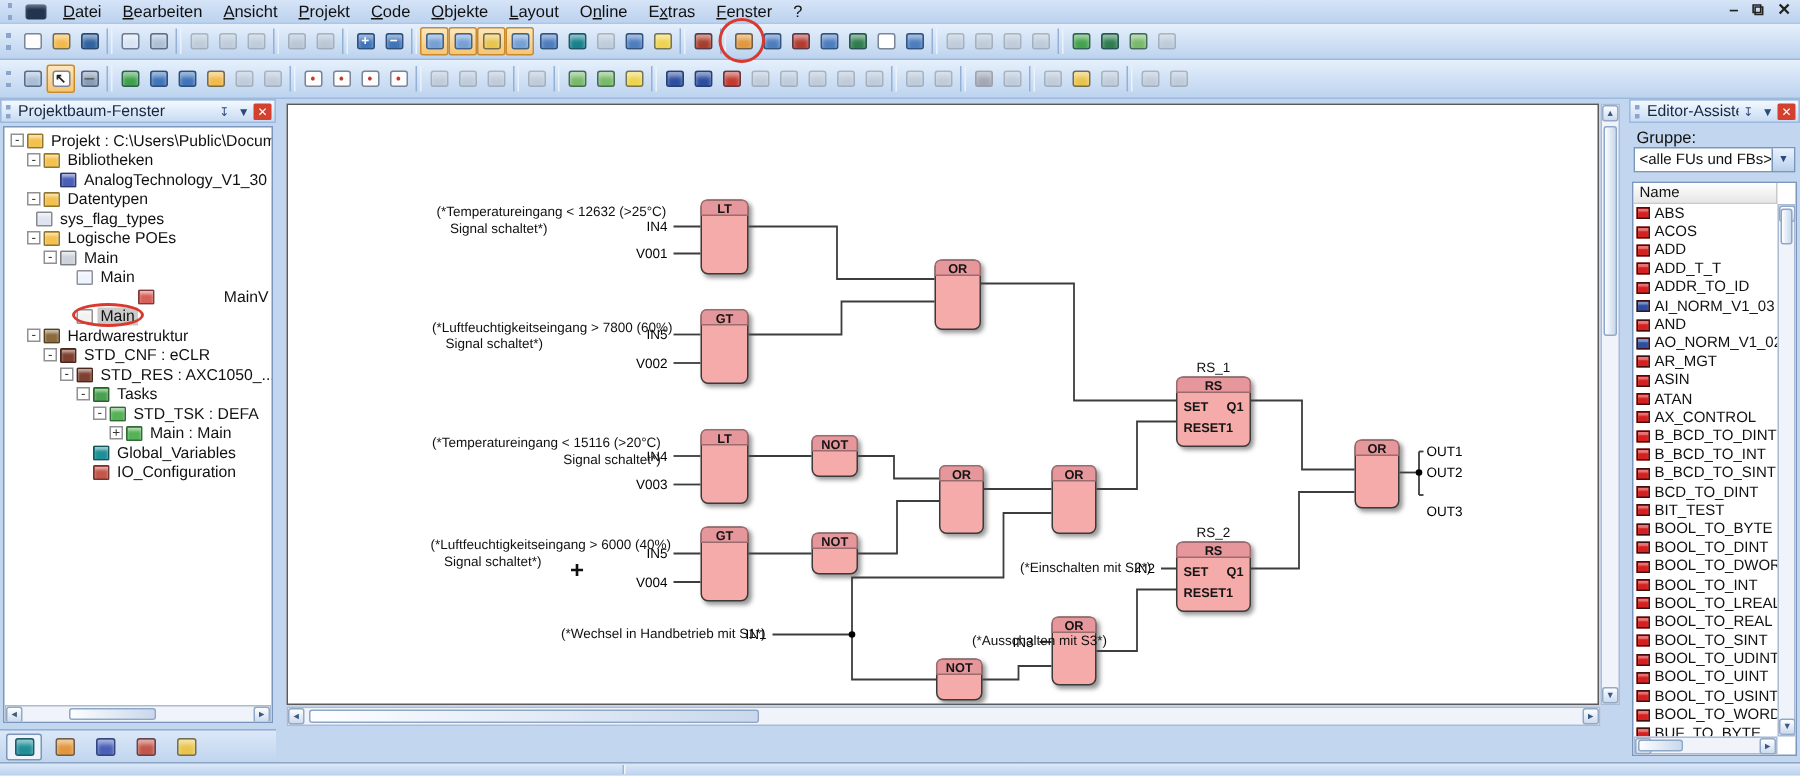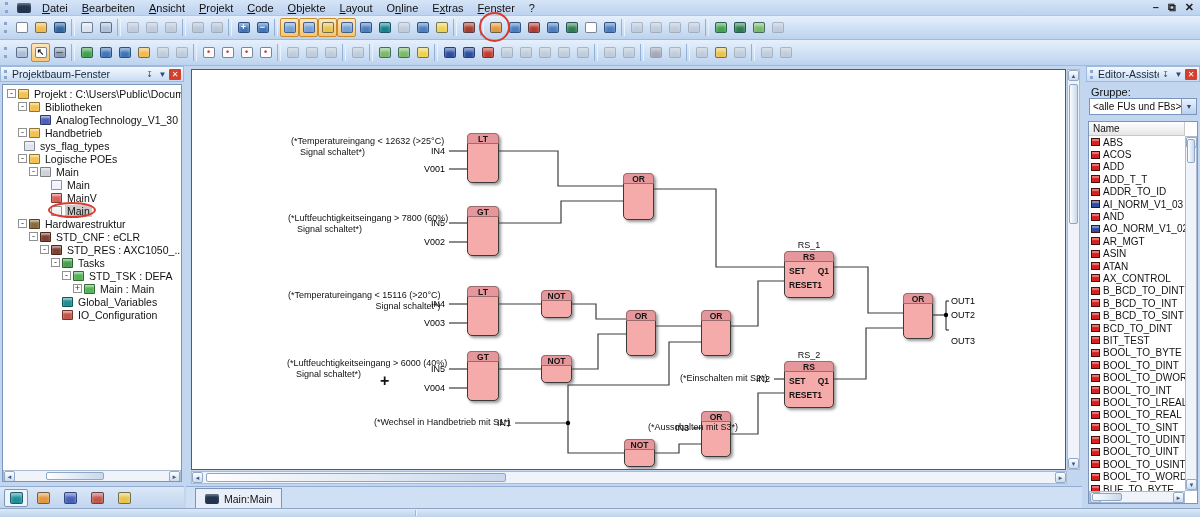--- a/index.html
+++ b/index.html
@@ -375,21 +375,21 @@
             <span class="tlabel">Bibliotheken</span>
           </div>
           <div class="tree-row" style="padding-left: 26px;">
             <span class="exp-space"></span>
             <span class="ticon" style="background: rgb(74, 95, 184);"></span>
             <span class="tlabel">AnalogTechnology_V1_30</span>
           </div>
           <div class="tree-row" style="padding-left: 15px;">
             <span class="exp">-</span>
             <span class="ticon" style="background: rgb(242, 193, 78);"></span>
-            <span class="tlabel">Handbetrieb</span>
+            <span class="tlabel">Datentypen</span>
           </div>
           <div class="tree-row" style="padding-left: 10px;">
             <span class="exp-space"></span>
             <span class="ticon" style="background: rgb(223, 228, 238);"></span>
             <span class="tlabel">sys_flag_types</span>
           </div>
           <div class="tree-row" style="padding-left: 15px;">
             <span class="exp">-</span>
             <span class="ticon" style="background: rgb(242, 193, 78);"></span>
             <span class="tlabel">Logische POEs</span>
@@ -397,21 +397,21 @@
           <div class="tree-row" style="padding-left: 26px;">
             <span class="exp">-</span>
             <span class="ticon" style="background: rgb(205, 210, 218);"></span>
             <span class="tlabel">Main</span>
           </div>
           <div class="tree-row" style="padding-left: 37px;">
             <span class="exp-space"></span>
             <span class="ticon" style="background: rgb(238, 243, 255);"></span>
             <span class="tlabel">Main</span>
           </div>
-          <div class="tree-row" style="padding-left: 37px;">
+          <div class="tree-row" style="padding-left: 37px; justify-content: space-between;">
             <span class="exp-space"></span>
             <span class="ticon" style="background: rgb(216, 96, 90);"></span>
             <span class="tlabel">MainV</span>
           </div>
           <div class="tree-row selected" style="padding-left: 37px;">
             <span class="exp-space"></span>
             <span class="ticon" style="background: rgb(242, 242, 242);"></span>
             <span class="tlabel">Main</span>
             <div class="red-ellipse" style="left: 45px; top: -2px; width: 48px; height: 16px;"></div>
           </div>
@@ -603,26 +603,20 @@
           <span>(*Wechsel in Handbetrieb mit S1*)</span>
         </div>
         <div class="cmt" style="left: 488px; top: 303px;">
           <span>(*Einschalten mit S2*)</span>
         </div>
         <div class="cmt" style="left: 412px; top: 352px; margin-left: 44px;">
           <span>(*Ausschalten mit S3*)</span>
         </div>
         <div class="cursor-plus" style="left: 188px; top: 306px;">+</div>
       </div>
-    <div id="editor-tabs">
-      <div class="etab">
-        <span class="app-plug"></span>
-        <span>Main:Main</span>
-      </div>
-    </div>
   <div class="sb v" style="left: 881px; top: 3px; width: 13px; height: 401px;">
         <span class="sb-btn">▲</span>
         <span class="sb-thumb" style="top: 14px; height: 140px; left: 1px; right: 1px;"></span>
         <span class="sb-btn">▼</span>
       </div>
       <div class="sb" style="left: 5px; top: 405px; width: 876px; height: 13px;">
         <span class="sb-btn">◄</span>
         <span class="sb-thumb" style="left: 14px; width: 300px; top: 1px; bottom: 1px;"></span>
         <span class="sb-btn">►</span>
       </div>

